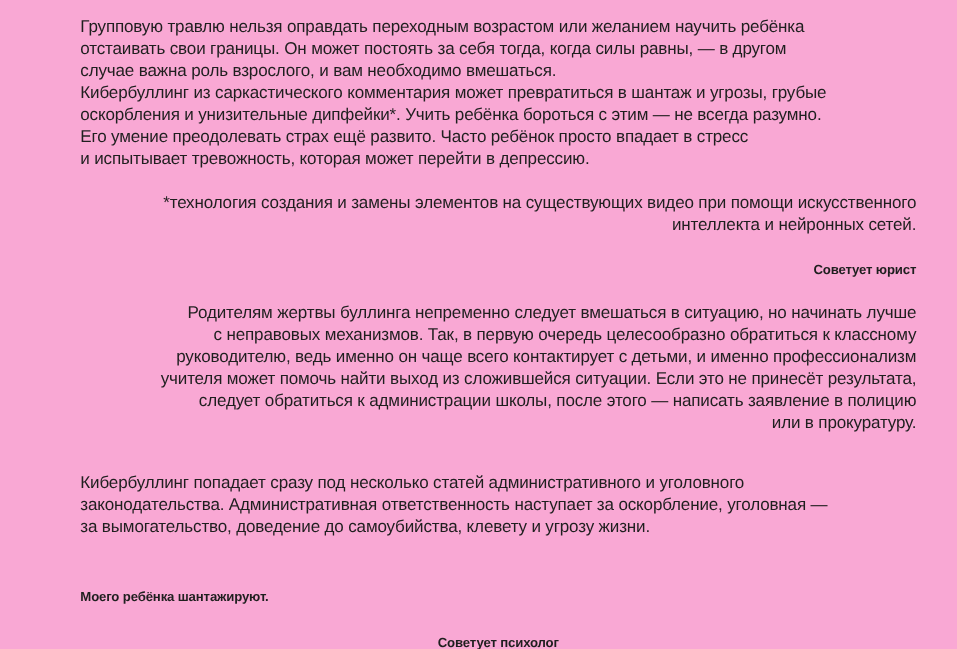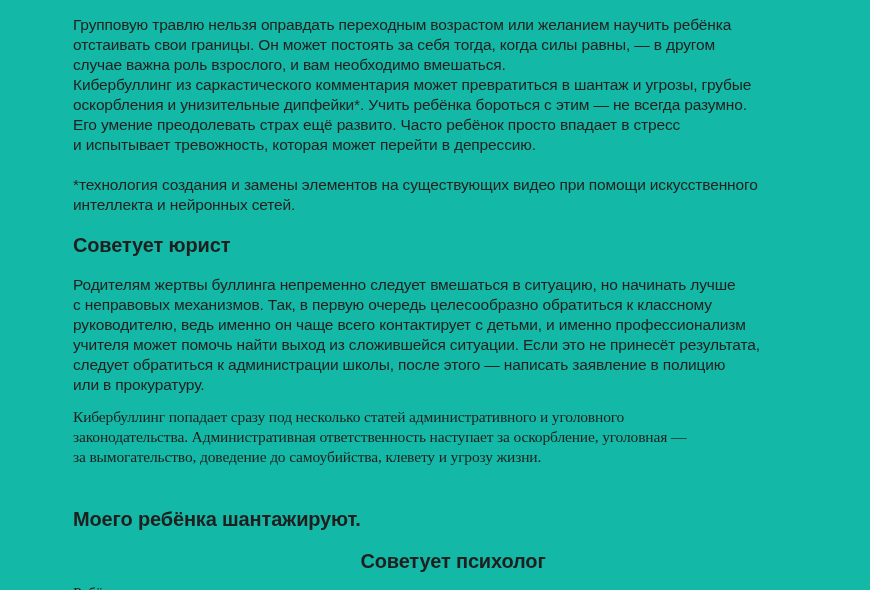--- a/index.html
+++ b/index.html
@@ -5,47 +5,47 @@
   html, body {
     margin: 0;
     padding: 0;
     background: #ffffff;
   }
   .page {
     position: relative;
     width: 870px;
     height: 590px;
     overflow: hidden;
-    background: #14b8a6;
+    background: #f9a8d4;
     box-sizing: border-box;
   }
   .article {
     position: absolute;
     left: 73px;
     top: 15px;
     width: 760px;
     font-family: "Liberation Sans", "DejaVu Sans", sans-serif;
     font-size: 15.5px;
     line-height: 20px;
     letter-spacing: -0.15px;
     color: #1f1f1f;
   }
   .block {
     white-space: pre-line;
     margin: 0;
   }
   .heading {
     font-weight: 700;
-    font-size: 20px;
+    font-size: 12px;
     white-space: pre-line;
     margin: 0;
   }
   .mt0  { margin-top: 0; }
-  .mt18 { margin-top: 12px; font-family: Liberation Serif, serif; }
-  .mt20 { margin-top: 20px; }
+  .mt18 { margin-top: 35px; }
+  .mt20 { margin-top: 20px; text-align: right; }
   .mt22 { margin-top: 22px; text-align: center; }
   .mt33 { margin-top: 42px; }
 </style>
 </head>
 <body>
 
 <div class="page">
   <div class="article">
 
     <p class="block mt0">Групповую травлю нельзя оправдать переходным возрастом или желанием научить ребёнка

